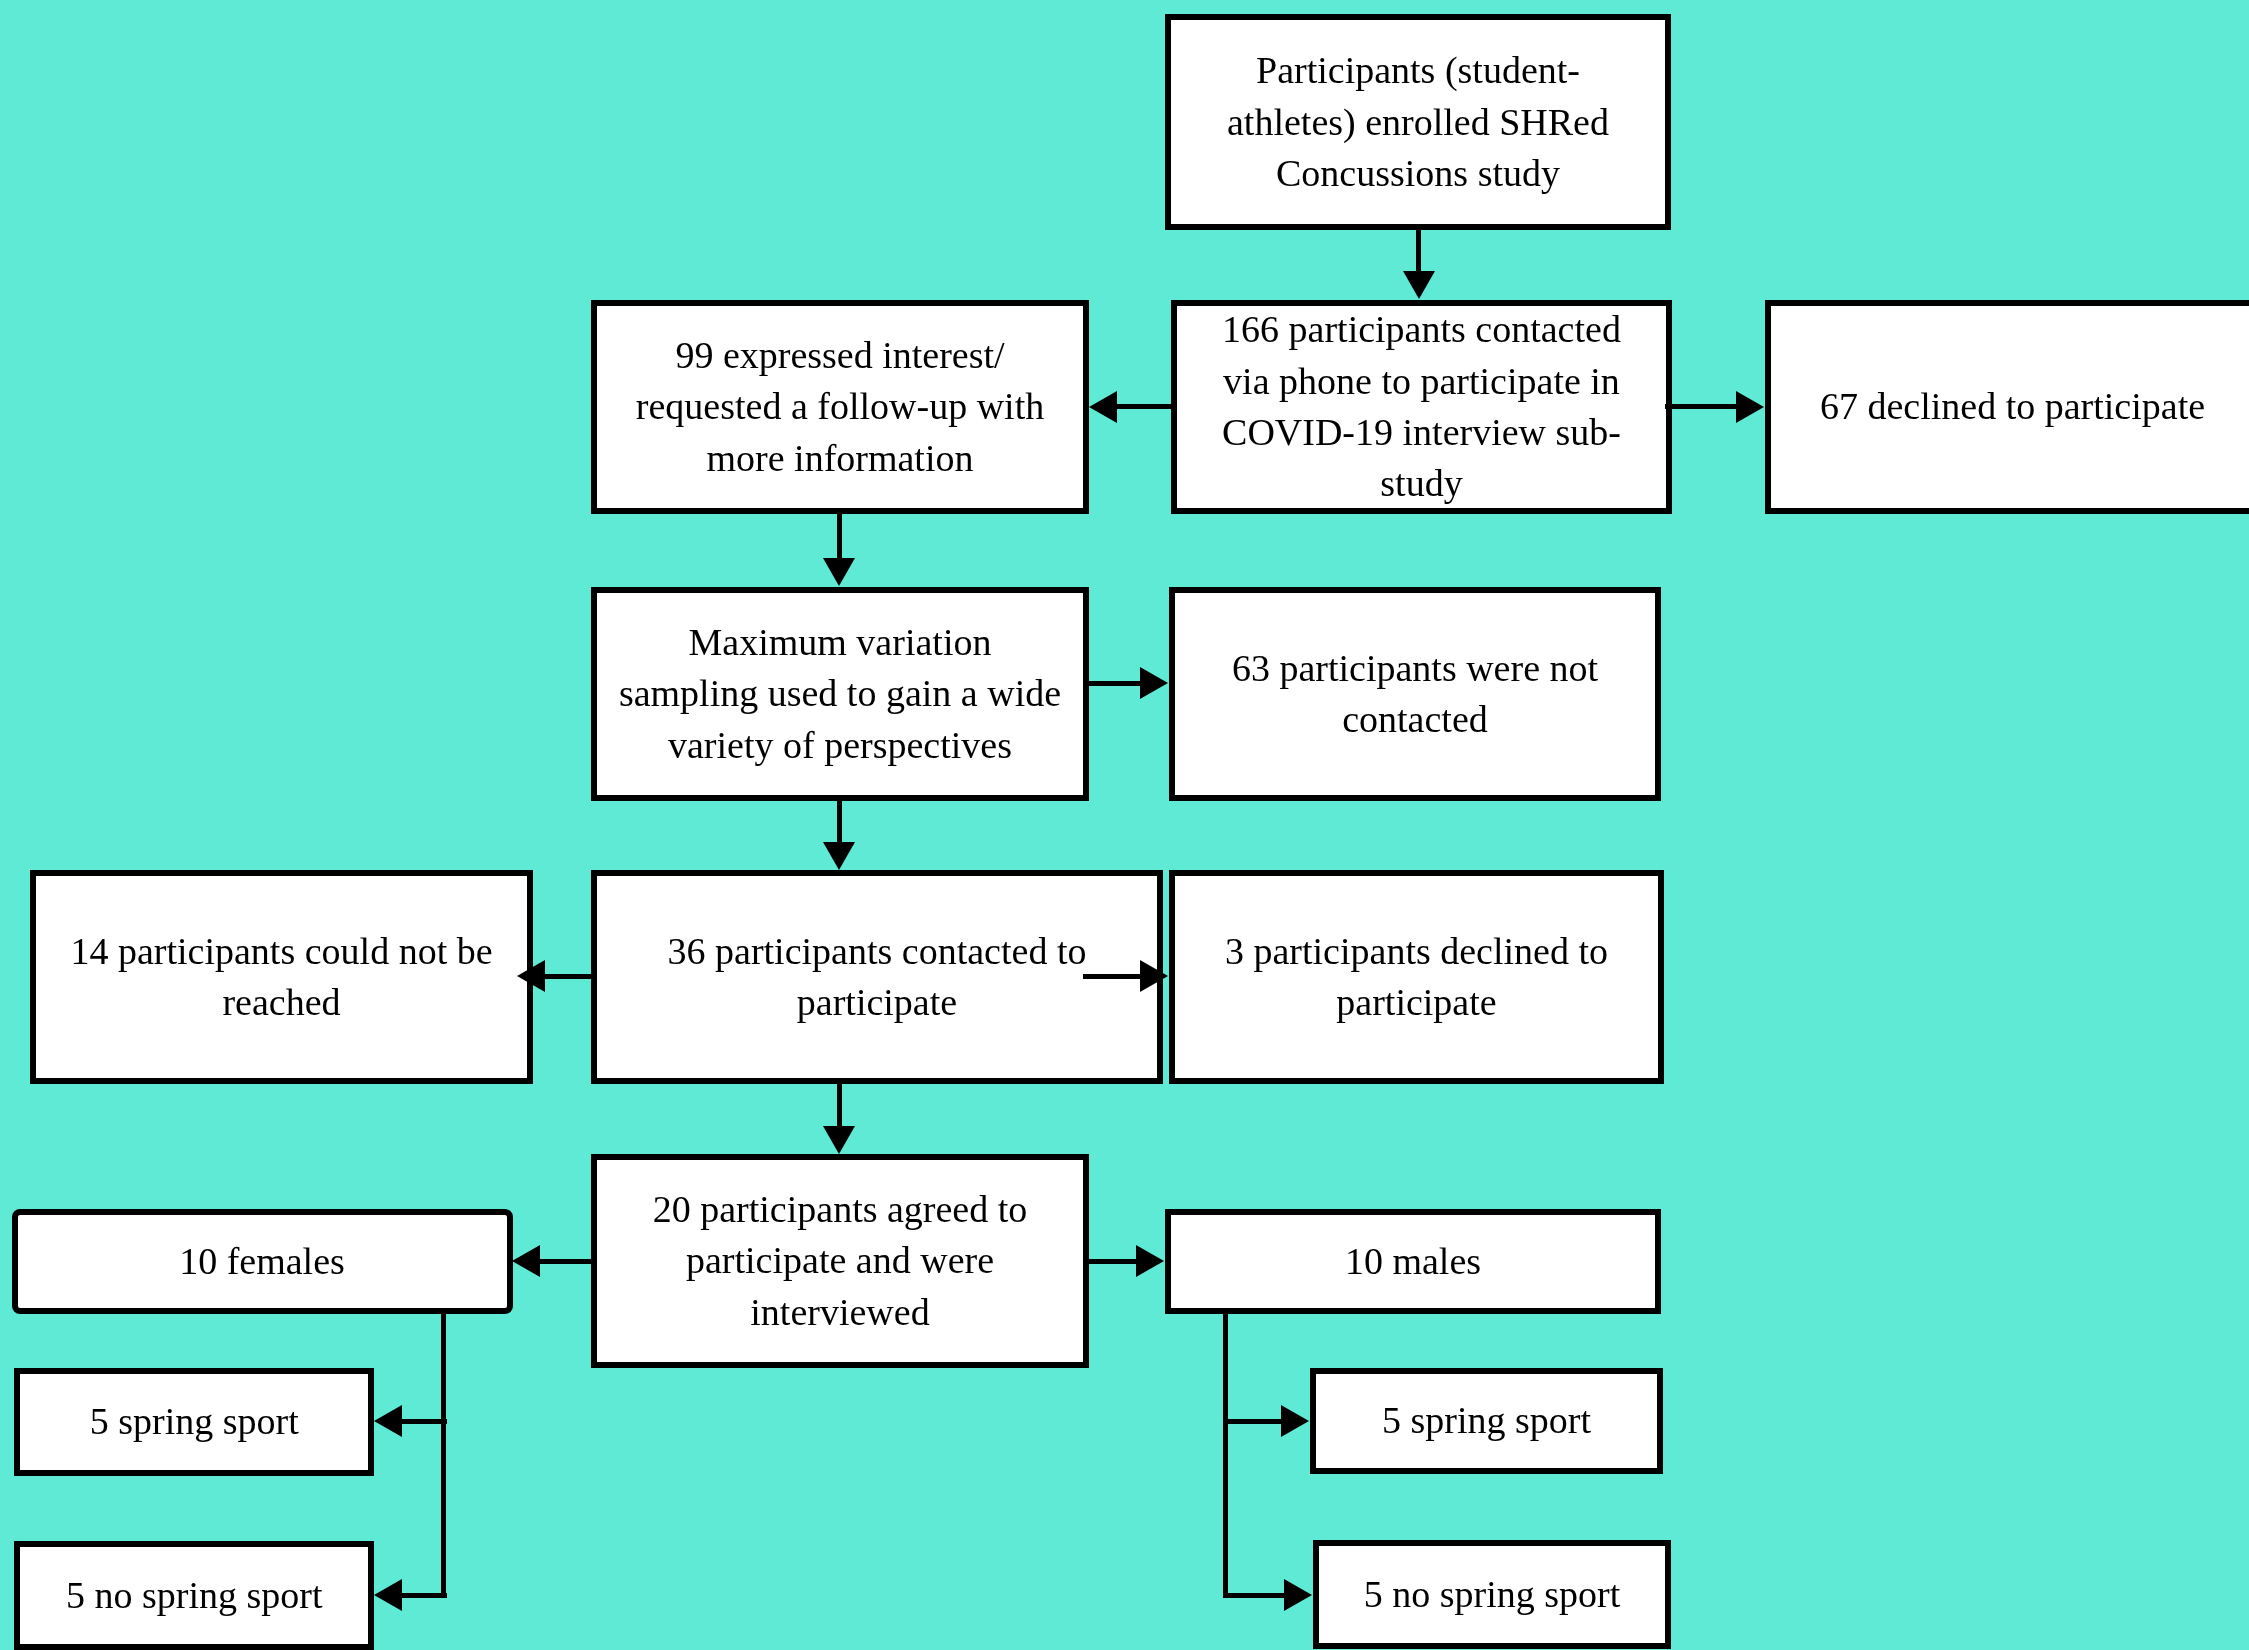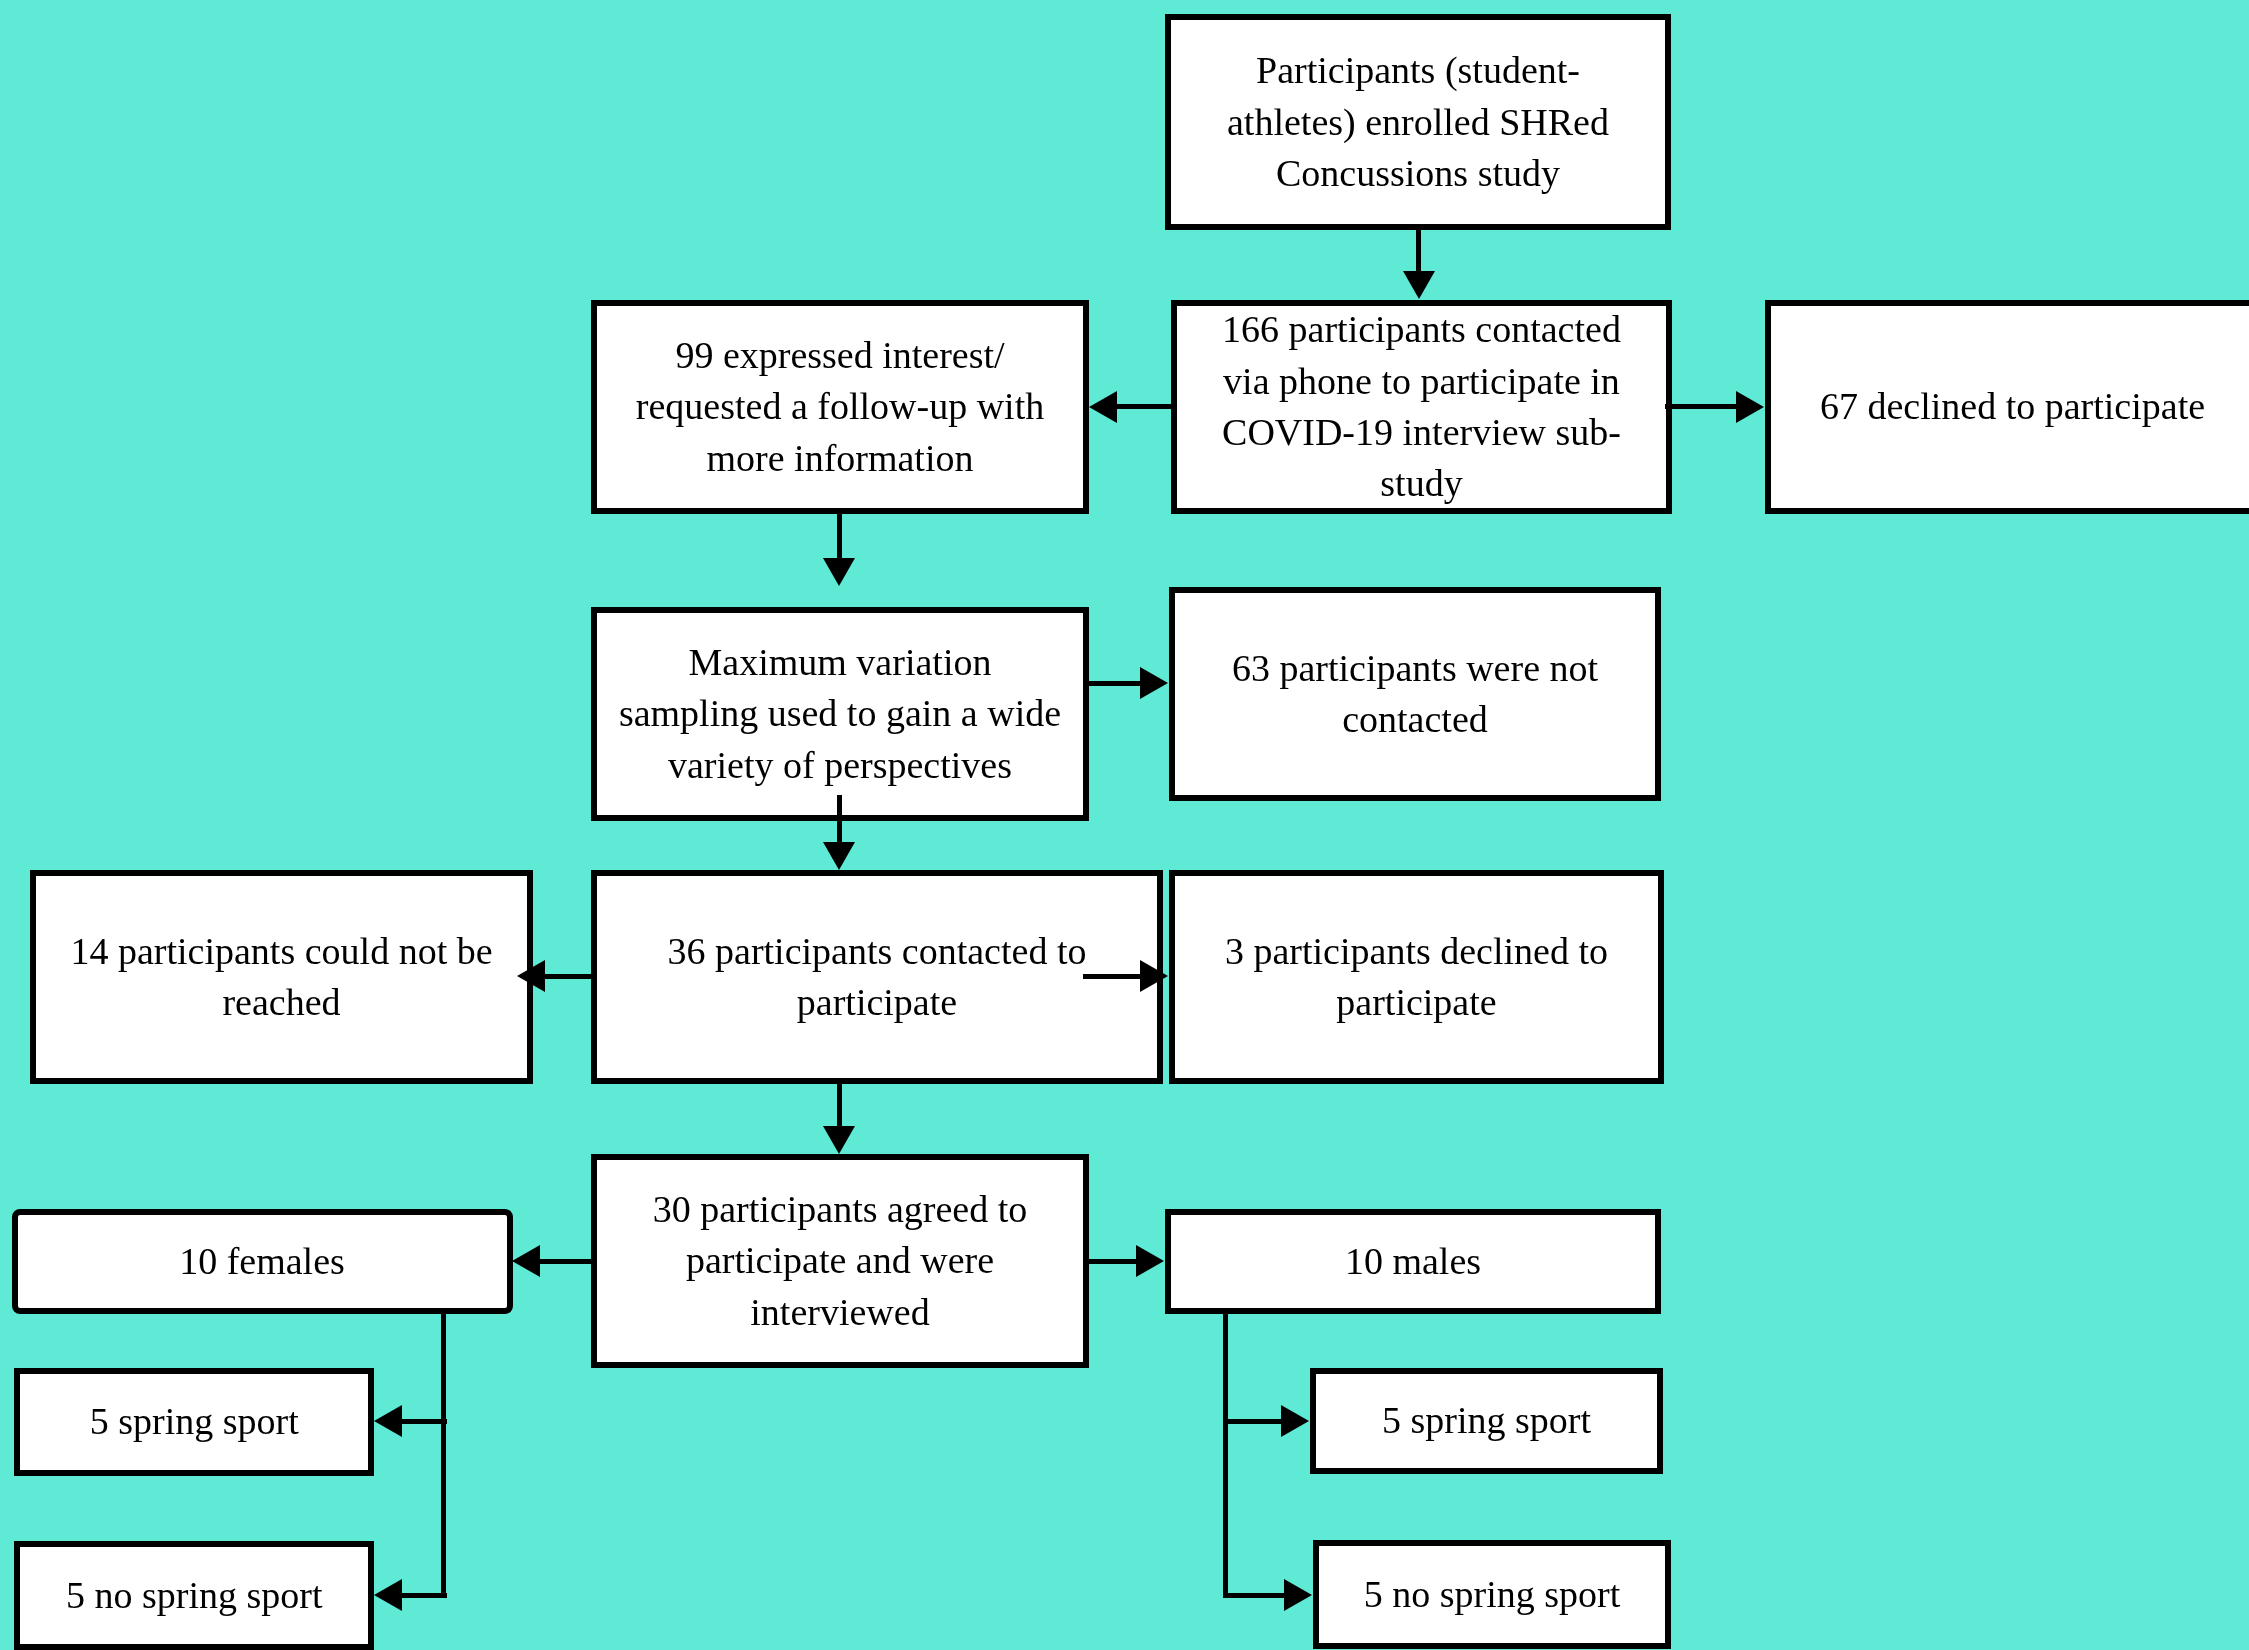--- a/index.html
+++ b/index.html
@@ -53,21 +53,21 @@
     border-top: 16.3px solid transparent;
     border-bottom: 16.3px solid transparent;
     border-left: 28.5px solid #000000;
   }
 
   
   #n-enrolled      { left: 1165px; top: 14.2px;   width: 506px; height: 216px; }
   #n-contacted166  { left: 1171px; top: 300px;  width: 501px; height: 214px; }
   #n-interest99    { left: 591px;  top: 300px;  width: 498px; height: 214px; }
   #n-declined67    { left: 1765px; top: 300px;  width: 495px; height: 214px; }
-  #n-maxvar        { left: 591px;  top: 587px;  width: 498px; height: 214px; margin-top: 20px; }
+  #n-maxvar        { left: 591px;  top: 587px;  width: 498px; height: 214px; }
   #n-notcontacted63{ left: 1169px; top: 587px;  width: 492px; height: 214px; }
   #n-notreached14  { left: 30px;   top: 870px; width: 503px; height: 214px; }
   #n-contacted36   { left: 591px;  top: 870px; width: 572px; height: 214px; }
   #n-declined2     { left: 1169px; top: 870px; width: 495px; height: 214px; }
   #n-agreed20      { left: 591px;  top: 1154px; width: 498px; height: 214px; }
   #n-females10     { left: 11.5px;   top: 1209px; width: 501px; height: 105px; border-radius: 8px; }
   #n-males10       { left: 1165px; top: 1209px; width: 496px; height: 105px; justify-content: center; }
   #n-femspring     { left: 14.2px;   top: 1368px; width: 360px; height: 108px; }
   #n-femnospring   { left: 14.2px;   top: 1541px; width: 360px; height: 109px; }
   #n-malespring    { left: 1310px; top: 1368px; width: 353px; height: 106px; }
@@ -112,21 +112,21 @@
   </div>
   <div class="node" id="n-contacted36">
     <span>36 participants contacted to
 participate</span>
   </div>
   <div class="node" id="n-declined2">
     <span>3 participants declined to
 participate</span>
   </div>
   <div class="node" id="n-agreed20">
-    <span>30 participants agreed to
+    <span>20 participants agreed to
 participate and were
 interviewed</span>
   </div>
   <div class="node" id="n-females10">
     <span>10 females</span>
   </div>
   <div class="node" id="n-males10">
     <span>10 males</span>
   </div>
   <div class="node" id="n-femspring">

